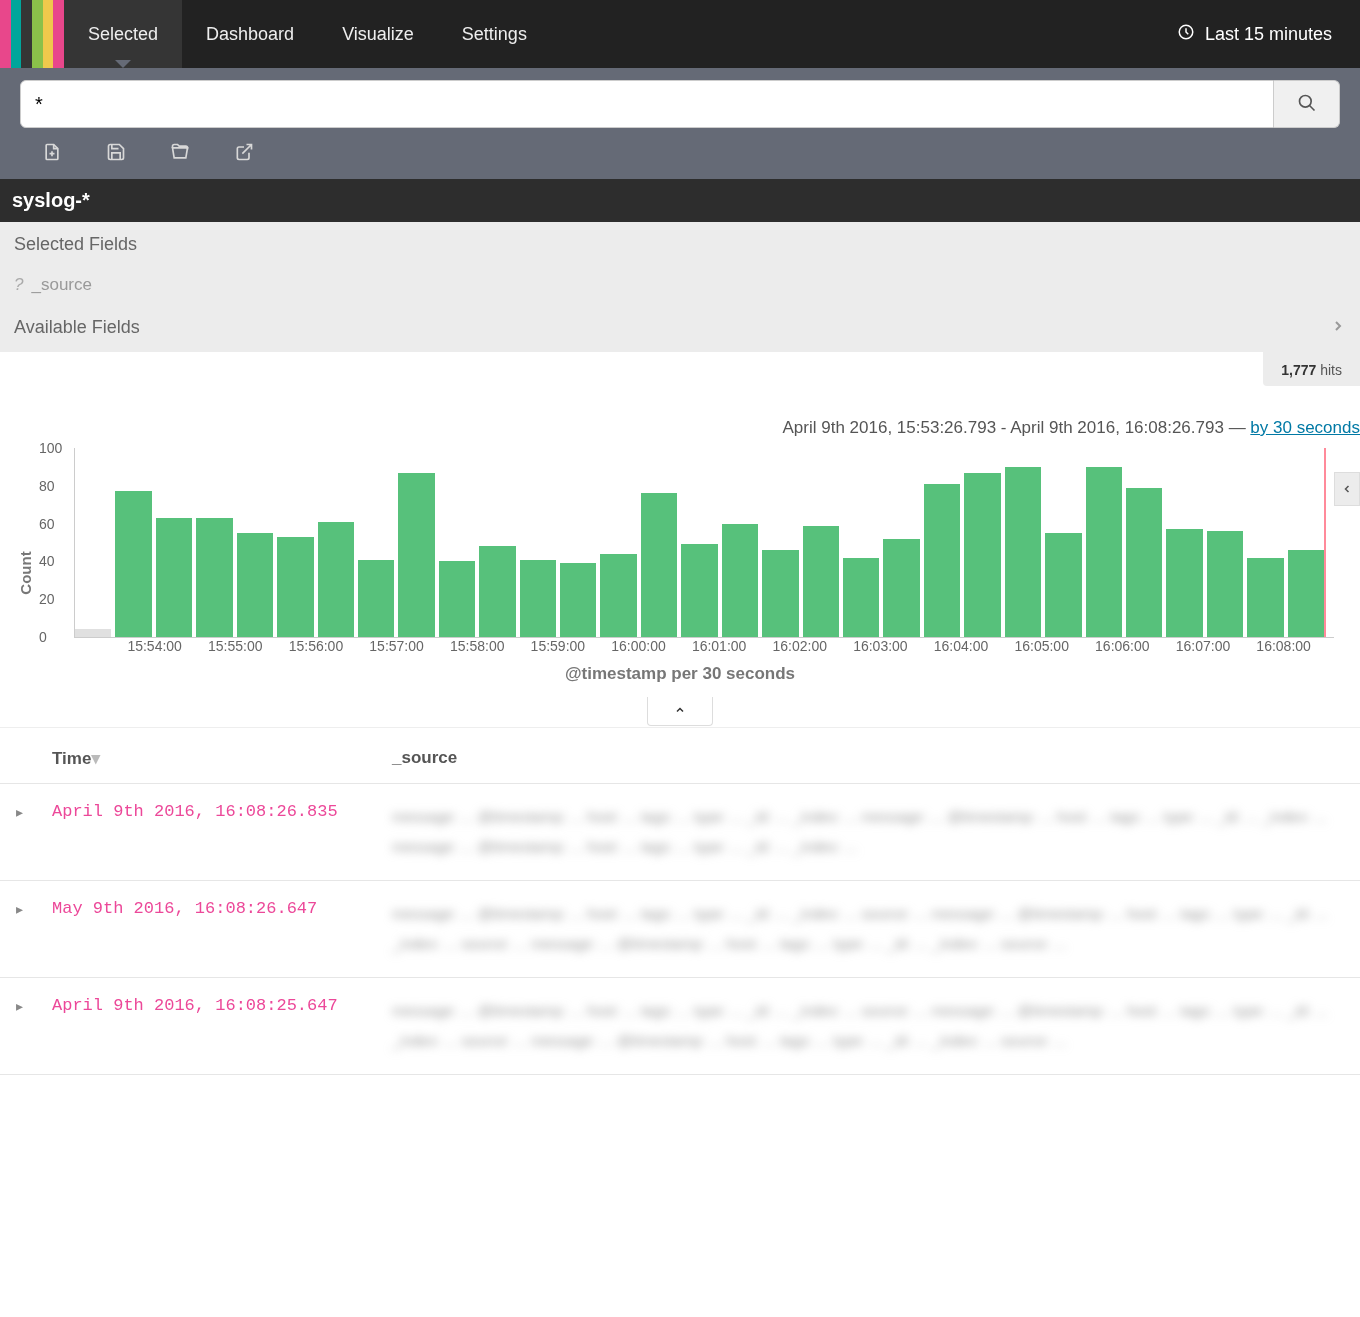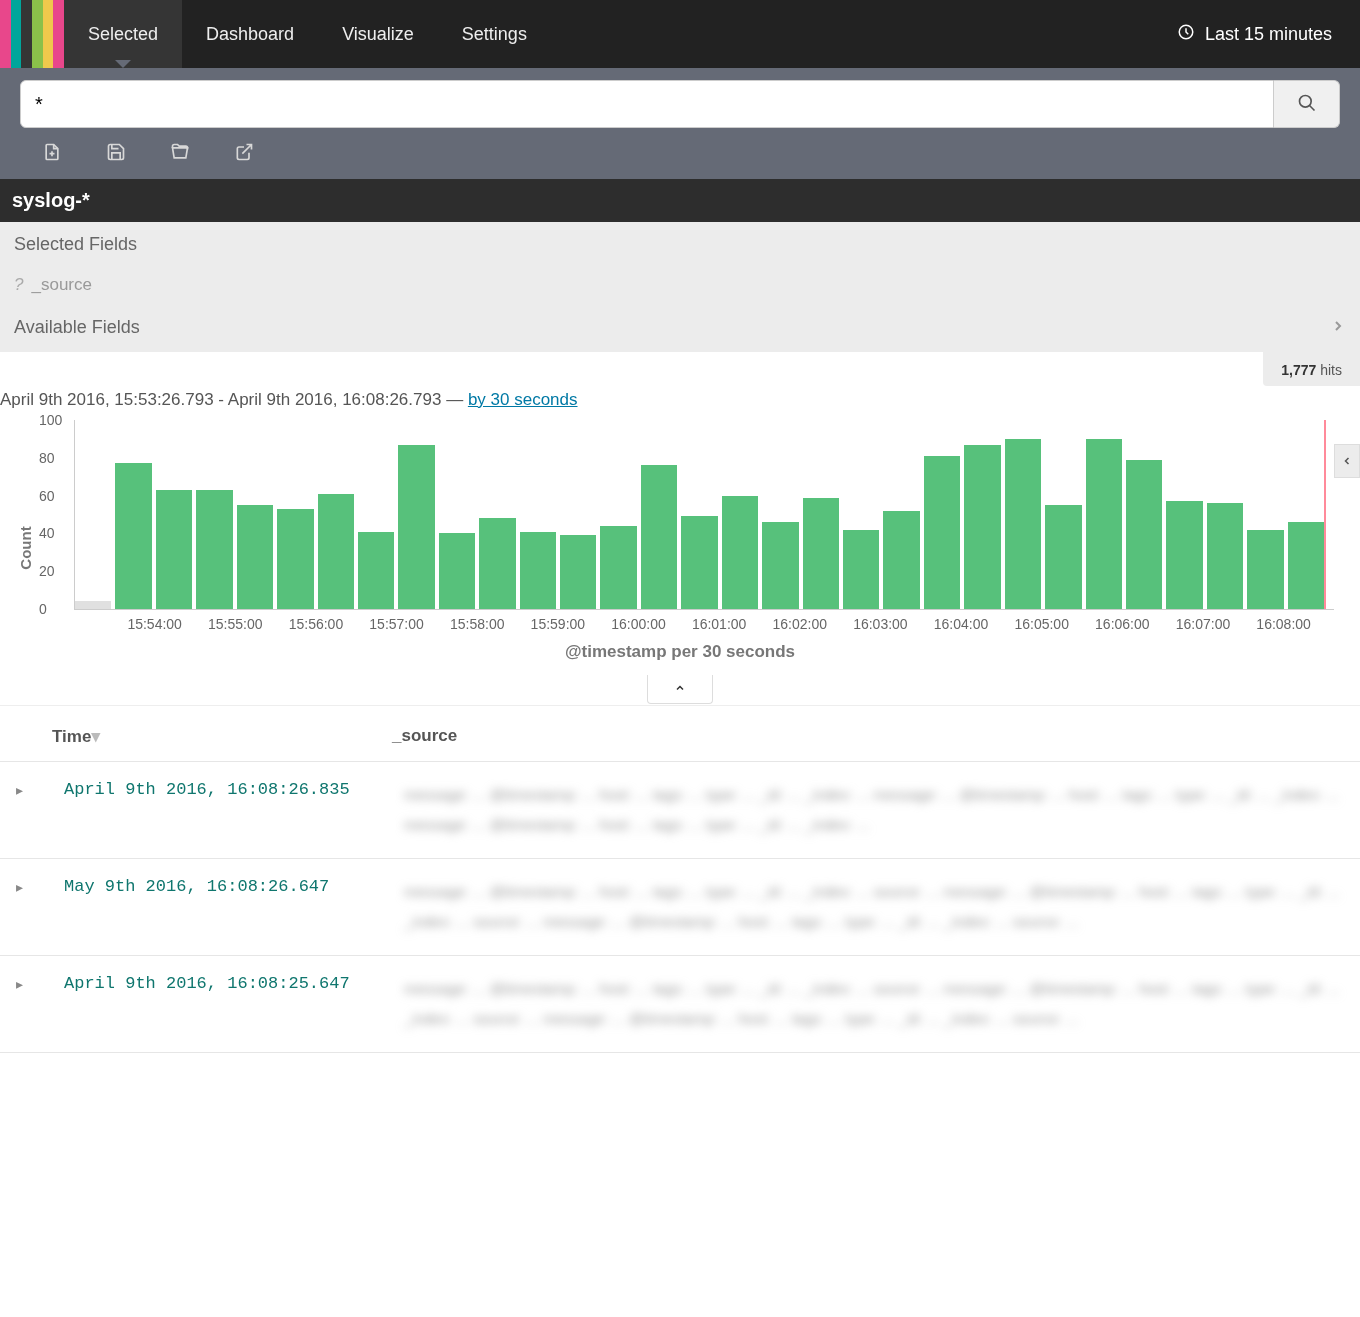--- a/index.html
+++ b/index.html
@@ -45,50 +45,50 @@
 .available-row .fields-title { padding: 0; flex: 1; }
 .chev-right { color: #999; cursor: pointer; }
 .chev-right svg { width: 16px; height: 16px; }
 
 
 .hits-row { display: flex; justify-content: flex-end; }
 .hits-badge { background: #ececec; padding: 10px 18px 8px 18px; border-radius: 0 0 0 4px; font-size: 14px; color: #555;}
 .hits-badge b { color: #333; font-weight: bold; }
 
 
-.chart-title { text-align: left; padding: 4px 0 10px 0; color: #555; font-size: 17px; }
+.chart-title { text-align: right; padding: 4px 0 10px 0; color: #555; font-size: 17px; margin-top: 28px; }
 .chart-title a { color: #0079a5; text-decoration: underline; }
 
 
 .chart-header-wrap { position: relative; }
 .side-toggle { position: absolute; right: 0; top: 58px; background: #ececec; width: 26px; height: 34px; display: flex; align-items: center; justify-content: center; cursor: pointer; border: 1px solid #ddd; }
 .chart-area { position: relative; padding: 0 26px 0 26px; }
 .ylabel { position: absolute; left: 4px; top: 50%; transform: translateY(-50%) rotate(-90deg); transform-origin: center; color: #777; font-size: 15px; font-weight: bold; }
 .chart-grid { position: relative; height: 190px; margin-left: 48px; display: flex; align-items: flex-end; gap: 4px; border-left: 1px solid #ccc; border-bottom: 1px solid #ccc; padding-right: 10px; }
 .ytick { position: absolute; left: -36px; font-size: 14px; color: #666; transform: translateY(50%); }
 .bar { flex: 1; background: #57c17b; }
 .bar.first { background: #e0e0e0; }
 .redline { position: absolute; right: 8px; top: 0; bottom: 0; width: 2px; background: #ff8a9a; }
-.xticks { margin-left: 48px; display: flex; padding-top: 6px; padding-right: 10px; }
+.xticks { margin-left: 48px; display: flex; padding-right: 10px; }
 .xtick-pair { flex: 2; text-align: center; font-size: 14px; color: #666; white-space: nowrap; }
 .xlabel { text-align: center; color: #777; font-size: 17px; font-weight: bold; padding: 10px 0 14px 0; }
 
 
 .collapse-chev { display: flex; justify-content: center; border-bottom: 1px solid #eee; }
 .collapse-chev-btn { border: 1px solid #ddd; border-top: none; border-radius: 0 0 4px 4px; padding: 6px 24px; cursor: pointer; position: relative; top: -1px; background: #fff;}
 
 
 .doc-table { width: 100%; }
 .doc-head { display: flex; padding: 20px 16px 14px 16px; border-bottom: 1px solid #e6e6e6; font-weight: bold; font-size: 17px; color: #555;}
 .col-expand { width: 36px; }
 .col-time { width: 340px; display:flex; align-items:center; gap:0;}
 .col-source { flex: 1; }
 .doc-row { display: flex; padding: 18px 16px; border-bottom: 1px solid #e6e6e6; align-items: flex-start; }
 .expand-caret { color: #888; cursor: pointer; padding-top: 2px; }
-.time-val { font-family: "Courier New", monospace; font-size: 17px; color: #0f766e; margin-left: 12px; }
+.time-val { font-family: "Courier New", monospace; font-size: 17px; color: #ec4899; }
 .source-blur { flex: 1; filter: blur(5px); color: #999; line-height: 2.0; font-size: 15px; }
 .sort-icon { color:#bbb; }
 </style>
 </head>
 <body>
 
 <div class="topnav">
   <div class="logo-stripes">
     <div class="stripe s1"></div>
       <div class="stripe s2"></div>

